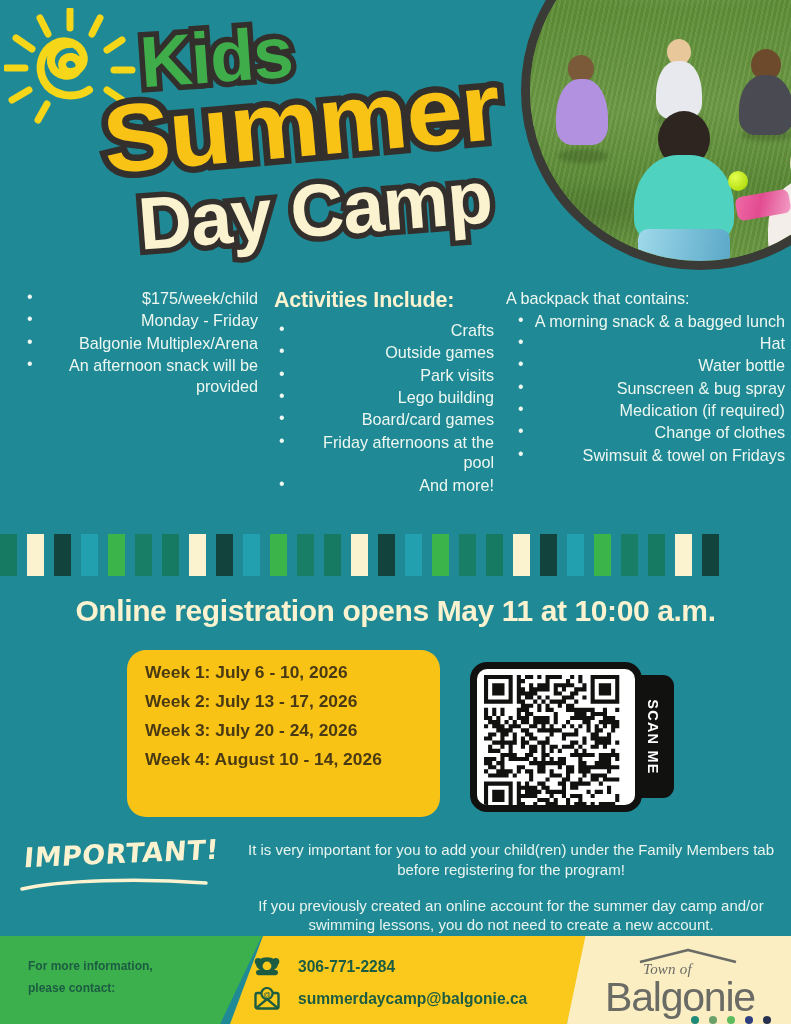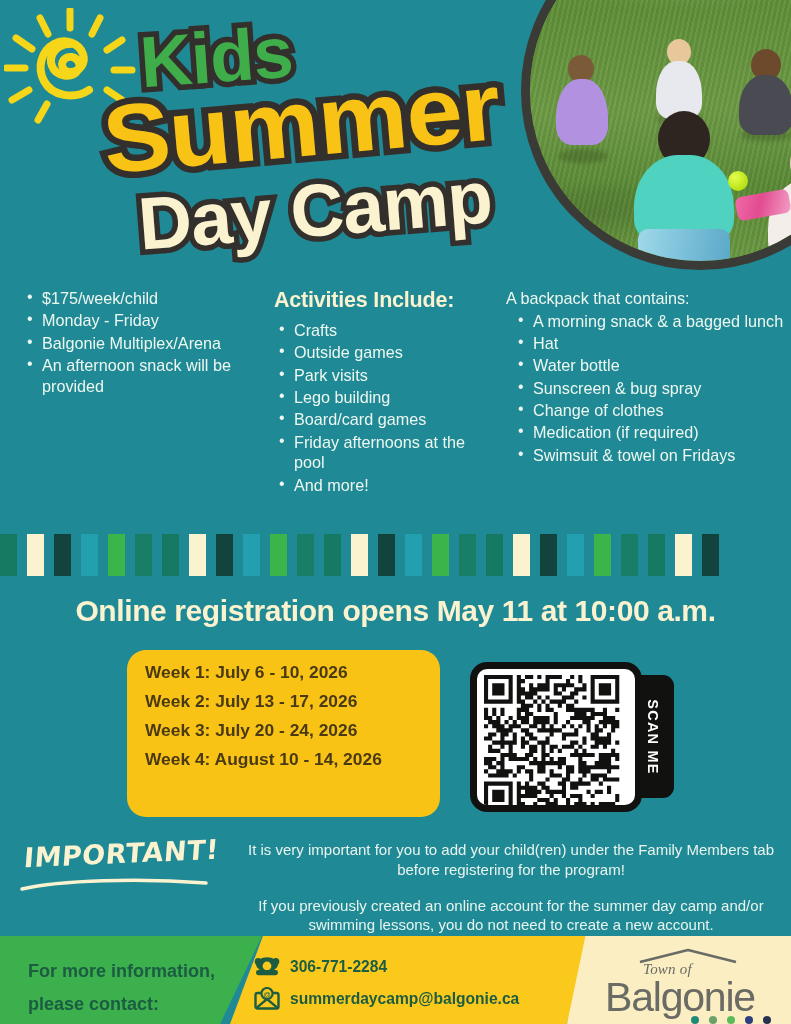--- a/index.html
+++ b/index.html
@@ -100,21 +100,21 @@
 
   .col h2 {
     font-size: 21.5px; font-weight: 700; color: #fbf2cf;
     margin-bottom: 7px; letter-spacing: -0.2px;
   }
   .col ul { list-style: none; }
   .col li, .col .plain {
     color: #eef7f0; font-size: 16.2px; line-height: 1.285;
     margin-bottom: 1.5px; position: relative;
   }
-  .col ul li { padding-left: 20px; }
+  .col ul li { padding-left: 20px; text-align: right; }
   .col ul li::before {
     content: "\2022"; position: absolute; left: 5px; top: -1px;
     color: #eef7f0; font-size: 16px;
   }
   .col-3 .plain { padding-left: 0; margin-bottom: 2px; }
   .col-3 ul { margin-left: 7px; }
 
   
   .stripes {
     position: absolute; left: 0; top: 534px; width: 791px; height: 42px;
@@ -187,27 +187,27 @@
     background: #fbc91b;
     clip-path: polygon(9% 0, 100% 0, 92% 100%, 0 100%);
   }
   .f-cream {
     position: absolute; left: 560px; top: 0; width: 231px; height: 88px;
     background: #faeec2;
     clip-path: polygon(11% 0, 100% 0, 100% 100%, 3% 100%);
   }
   .f-contact {
     position: absolute; left: 28px; top: 19px; width: 200px;
-    color: #1c5c42; font-size: 18px; font-weight: 700; line-height: 1.85;
+    color: #1c5c42; font-size: 12px; font-weight: 700; line-height: 1.85;
   }
   .f-rows { position: absolute; left: 252px; top: 18px; }
   .f-row { display: flex; align-items: center; height: 26px; margin-bottom: 6px; }
   .f-row .ic { width: 30px; height: 24px; flex: none; }
   .f-row .tx {
-    color: #1c5c42; font-size: 15.6px; font-weight: 700; margin-left: 8px; white-space: nowrap;
+    color: #1c5c42; font-size: 15.6px; font-weight: 700; margin-left: 16px; white-space: nowrap;
   }
   .logo-wrap { position: absolute; left: 603px; top: 12px; width: 175px; height: 70px; }
   .logo-roof { position: absolute; left: 35px; top: 0px; }
   .logo-townof {
     position: absolute; left: 40px; top: 13px;
     font-family: "Liberation Serif", serif; font-style: italic;
     font-size: 15px; color: #6b6b66; letter-spacing: 0.2px;
   }
   .logo-name {
     position: absolute; left: 2px; top: 26px;
@@ -303,22 +303,22 @@
       </ul>
     </div>
 
     <div class="col col-3">
       <div class="plain">A backpack that contains:</div>
       <ul>
         <li>A morning snack &amp; a bagged lunch</li>
         <li>Hat</li>
         <li>Water bottle</li>
         <li>Sunscreen &amp; bug spray</li>
+        <li>Medication (if required)</li>
         <li>Change of clothes</li>
-        <li>Medication (if required)</li>
         <li>Swimsuit &amp; towel on Fridays</li>
       </ul>
     </div>
   </div>
 
   <div class="stripes" id="stripes">
       <div class="stripe" style="background: rgb(22, 122, 99);"></div>
       <div class="stripe" style="background: rgb(251, 242, 207);"></div>
       <div class="stripe" style="background: rgb(18, 68, 61);"></div>
       <div class="stripe" style="background: rgb(34, 160, 176);"></div>

